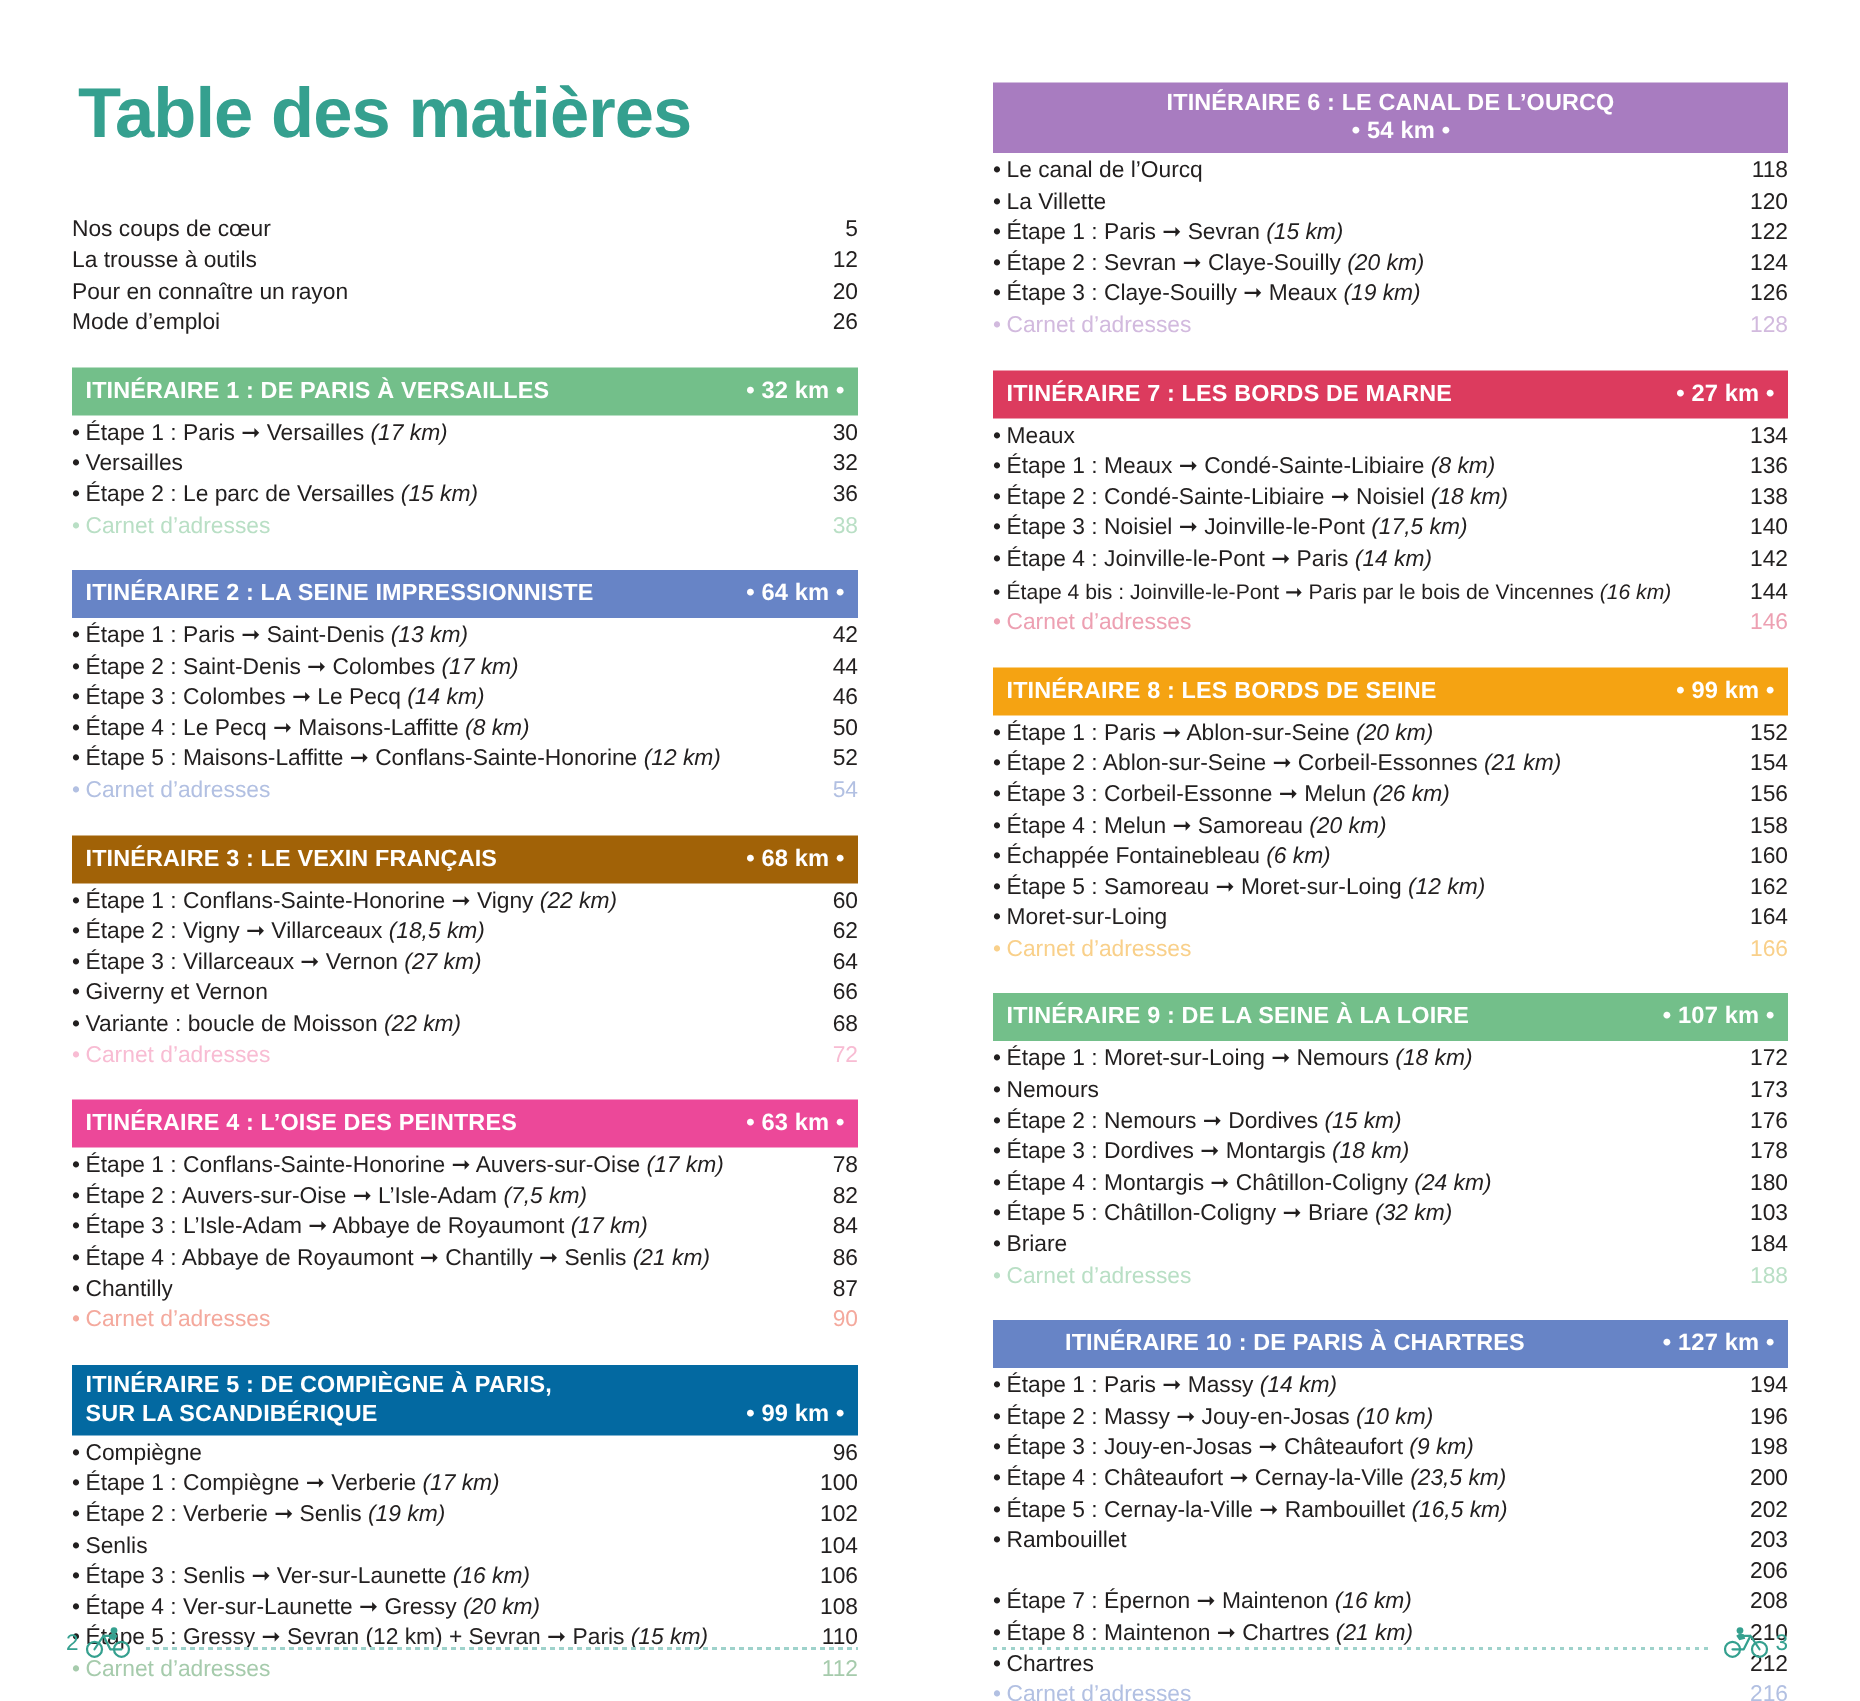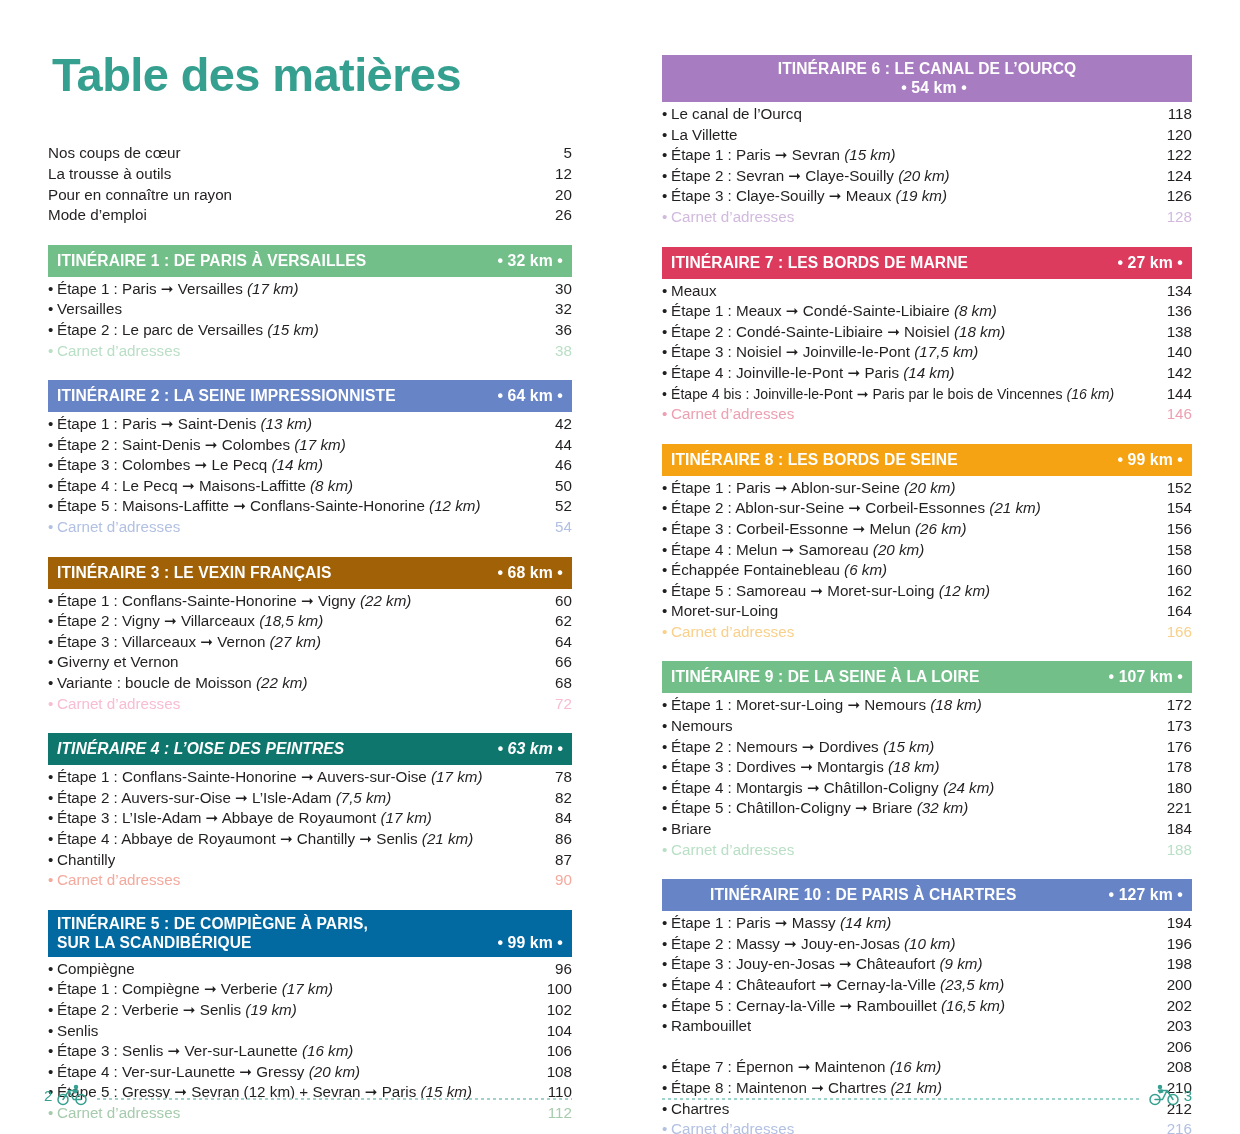--- a/index.html
+++ b/index.html
@@ -291,21 +291,21 @@
               <span class="pg">68</span>
             </div>
             <div class="row carnet" style="color: rgb(248, 188, 211);">
               <span class="label"><span class="bullet">•</span><span>Carnet d’adresses</span><span class="km"></span></span>
               <span class="spacer"></span>
               <span class="pg">72</span>
             </div>
           </div>
         </div>
         <div class="itin">
-          <div class="itin-bar" style="background: #0f766e; font-style: italic;">
+          <div class="itin-bar" style="background: #ec4899;">
             <span class="itin-name">ITINÉRAIRE 4 : L’OISE DES PEINTRES</span>
             <span class="itin-km">• 63 km •</span>
           </div>
           <div class="itin-rows">
             <div class="row">
               <span class="label"><span class="bullet">•</span><span>Étape 1 : Conflans-Sainte-Honorine ➞ Auvers-sur-Oise </span><span class="km">(17 km)</span></span>
               <span class="spacer"></span>
               <span class="pg">78</span>
             </div>
             <div class="row">
@@ -564,21 +564,21 @@
               <span class="pg">178</span>
             </div>
             <div class="row">
               <span class="label"><span class="bullet">•</span><span>Étape 4 : Montargis ➞ Châtillon-Coligny </span><span class="km">(24 km)</span></span>
               <span class="spacer"></span>
               <span class="pg">180</span>
             </div>
             <div class="row">
               <span class="label"><span class="bullet">•</span><span>Étape 5 : Châtillon-Coligny ➞ Briare </span><span class="km">(32 km)</span></span>
               <span class="spacer"></span>
-              <span class="pg">221</span>
+              <span class="pg">103</span>
             </div>
             <div class="row">
               <span class="label"><span class="bullet">•</span><span>Briare</span><span class="km"></span></span>
               <span class="spacer"></span>
               <span class="pg">184</span>
             </div>
             <div class="row carnet" style="color: rgb(185, 223, 197);">
               <span class="label"><span class="bullet">•</span><span>Carnet d’adresses</span><span class="km"></span></span>
               <span class="spacer"></span>
               <span class="pg">188</span>

